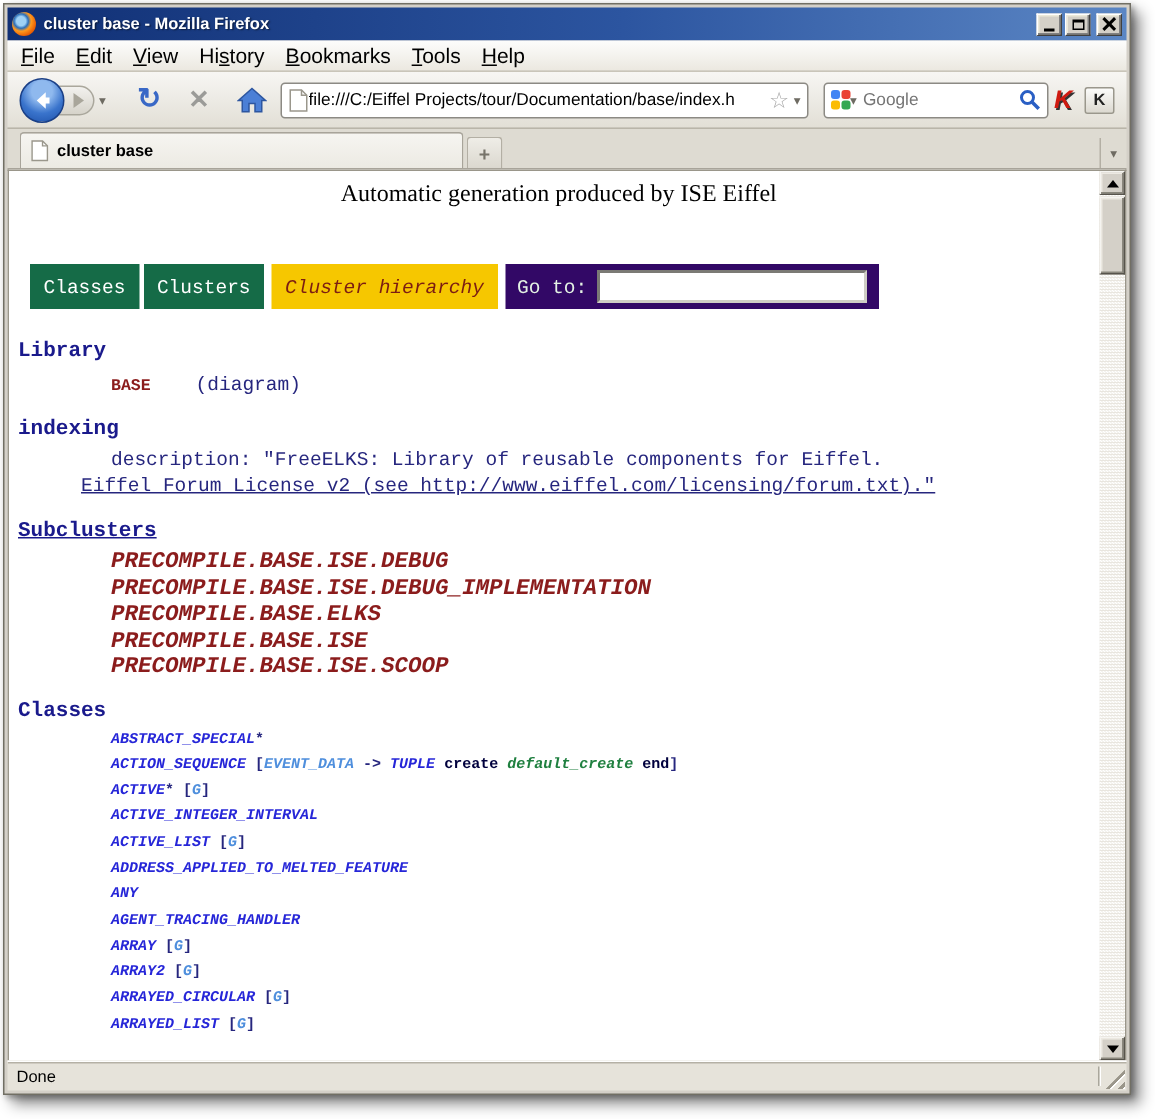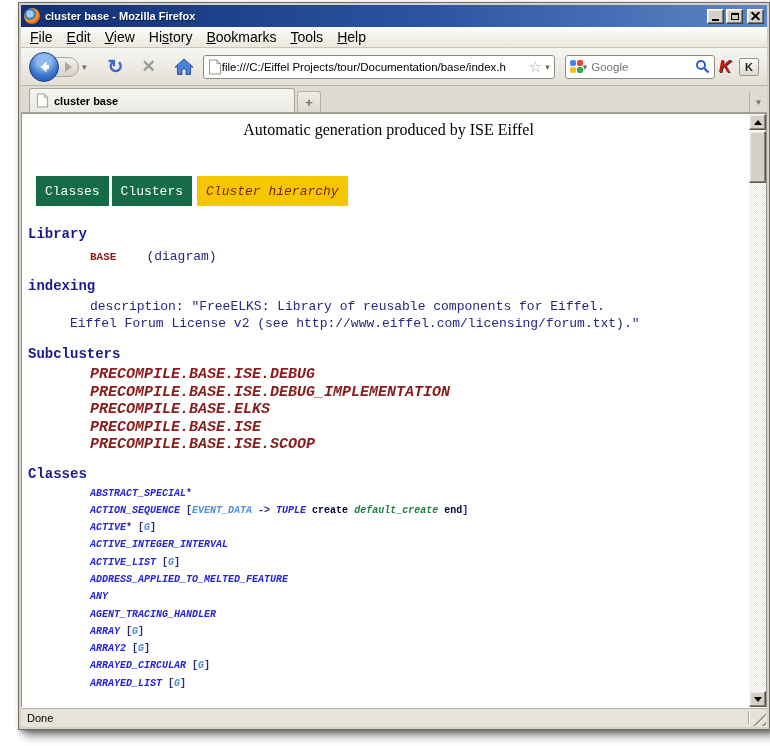--- a/index.html
+++ b/index.html
@@ -1,21 +1,21 @@
 <!DOCTYPE html>
 <html style="--btn-green: #156b47; --btn-gold: #f6c700; --gold-text: #7c1d12; --btn-purple: #320866; --heading-navy: #1a1a8c; --body-navy: #26267e; --dark-red: #8b1c1c; --link-blue: #2626d8; --formal-blue: #4f8fdd; --feature-green: #208040; --titlebar-blue: #102f74;"><head>
 <meta charset="utf-8">
 <style>
   * { margin:0; padding:0; box-sizing:border-box; }
   html,body { width:770px; height:746px; background:#ffffff; overflow:hidden;
               font-family:"Liberation Sans", sans-serif; }
 
   
   #window {
-    position:absolute; left:18px; top:2px; width:752px; height:728px;
+    position:absolute; left:2px; top:2px; width:752px; height:728px;
     background:#d4d0c8; border:1px solid #716f64;
     box-shadow:6px 6px 9px rgba(0,0,0,.45), 2px 2px 4px rgba(0,0,0,.3);
     display:flex; flex-direction:column; padding:2px;
   }
 
   
   #titlebar {
     height:22px; flex:0 0 22px;
     background:linear-gradient(90deg,#102f74 0%,#2c55a0 55%,#5b86c4 100%);
     display:flex; align-items:center; padding:0 3px; color:#fff;
@@ -77,21 +77,21 @@
     font-family:"Liberation Sans",sans-serif; min-width:0; margin-left:4px; }
   #kasp-icon { color:#cf1a10; font-weight:bold; font-size:17px; font-style:italic;
     margin:0 8px 0 4px; text-shadow:1px 1px 0 #333; }
   #k-btn { width:20px; height:18px; background:linear-gradient(#fbfbfa,#dcd9d0);
     border:1px solid #9a978c; border-radius:2px; font-size:11px; font-weight:bold;
     display:flex; align-items:center; justify-content:center; color:#222; }
 
   
   #tabbar { height:27px; flex:0 0 27px; background:#dedbd2; border-bottom:1px solid #a8a49a;
     display:flex; align-items:flex-end; padding-left:8px; }
-  #tab-active { width:266px; height:24px; background:linear-gradient(#f6f5f1,#eceae3);
+  #tab-active { width:296px; height:24px; background:linear-gradient(#f6f5f1,#eceae3);
     border:1px solid #a8a49a; border-bottom:none; border-radius:3px 3px 0 0;
     display:flex; align-items:center; padding:0 6px; }
   #tab-label { font-size:11px; font-weight:bold; margin-left:5px; color:#000;
     white-space:nowrap; overflow:hidden; }
   #newtab-btn { width:24px; height:21px; margin-left:2px; background:linear-gradient(#efede7,#dbd8cf);
     border:1px solid #b3afa4; border-bottom:none; border-radius:3px 3px 0 0;
     display:flex; align-items:center; justify-content:center; color:#77746a;
     font-size:13px; font-weight:bold; }
   #tablist-btn { margin-left:auto; width:18px; height:20px; display:flex; align-items:center;
     justify-content:center; border-left:1px solid #b3afa4; }
@@ -116,22 +116,22 @@
     font-family:"Liberation Mono",monospace; }
 
   .sec-heading { color:var(--heading-navy); font-weight:bold; font-size:14px; }
   #library-h { margin-top:20px; }
   #library-line { margin-top:5px; padding-left:62px; }
   #library-name { color:var(--dark-red); font-weight:bold; font-size:11px; }
   #library-diagram { color:var(--body-navy); font-size:13px; margin-left:30px; }
   #indexing-h { margin-top:13px; }
   .idx-line { color:var(--body-navy); font-size:13px; line-height:17px; }
   #idx1 { margin-top:4px; padding-left:62px; }
-  #idx2 { padding-left:42px; }
-  #subclusters-h { margin-top:14px; }
+  #idx2 { padding-left:42px;text-decoration:underline; }
+  #subclusters-h { margin-top:14px;text-decoration:underline; }
   #sub-list { margin-top:4px; }
   .sub-item { color:var(--dark-red); font-weight:bold; font-size:15px; line-height:17.5px;
     padding-left:62px;font-style:italic; }
   #classes-h { margin-top:12px; }
   #cls-list { margin-top:3px; }
   .cls-row { font-size:10px; line-height:17.3px; padding-left:62px; font-weight:bold;
     white-space:nowrap; }
   .seg-cls { color:var(--link-blue); font-style:italic; }
   .seg-formal { color:var(--formal-blue); font-style:italic; }
   .seg-plain { color:var(--body-navy); }
@@ -258,20 +258,24 @@
 
   <div id="viewport">
     <div id="content">
       <div id="page-header">Automatic generation produced by ISE Eiffel</div>
 
       <div id="btnrow">
 
         <span class="doc-btn green">Classes</span>
           <span class="doc-btn green">Clusters</span>
           <span class="doc-btn gold">Cluster hierarchy</span>
+          <span id="goto-block">
+          <span id="goto-label">Go to:</span>
+          <input id="goto-input" value="" style="">
+        </span>
       </div>
 
       <div class="sec-heading" id="library-h">Library</div>
       <div id="library-line">
         <span id="library-name">BASE</span><span id="library-diagram">(diagram)</span>
       </div>
 
       <div class="sec-heading" id="indexing-h">indexing</div>
       <div class="idx-line" id="idx1">description: "FreeELKS: Library of reusable components for Eiffel.</div>
       <div class="idx-line" id="idx2">Eiffel Forum License v2 (see http://www.eiffel.com/licensing/forum.txt)."</div>

